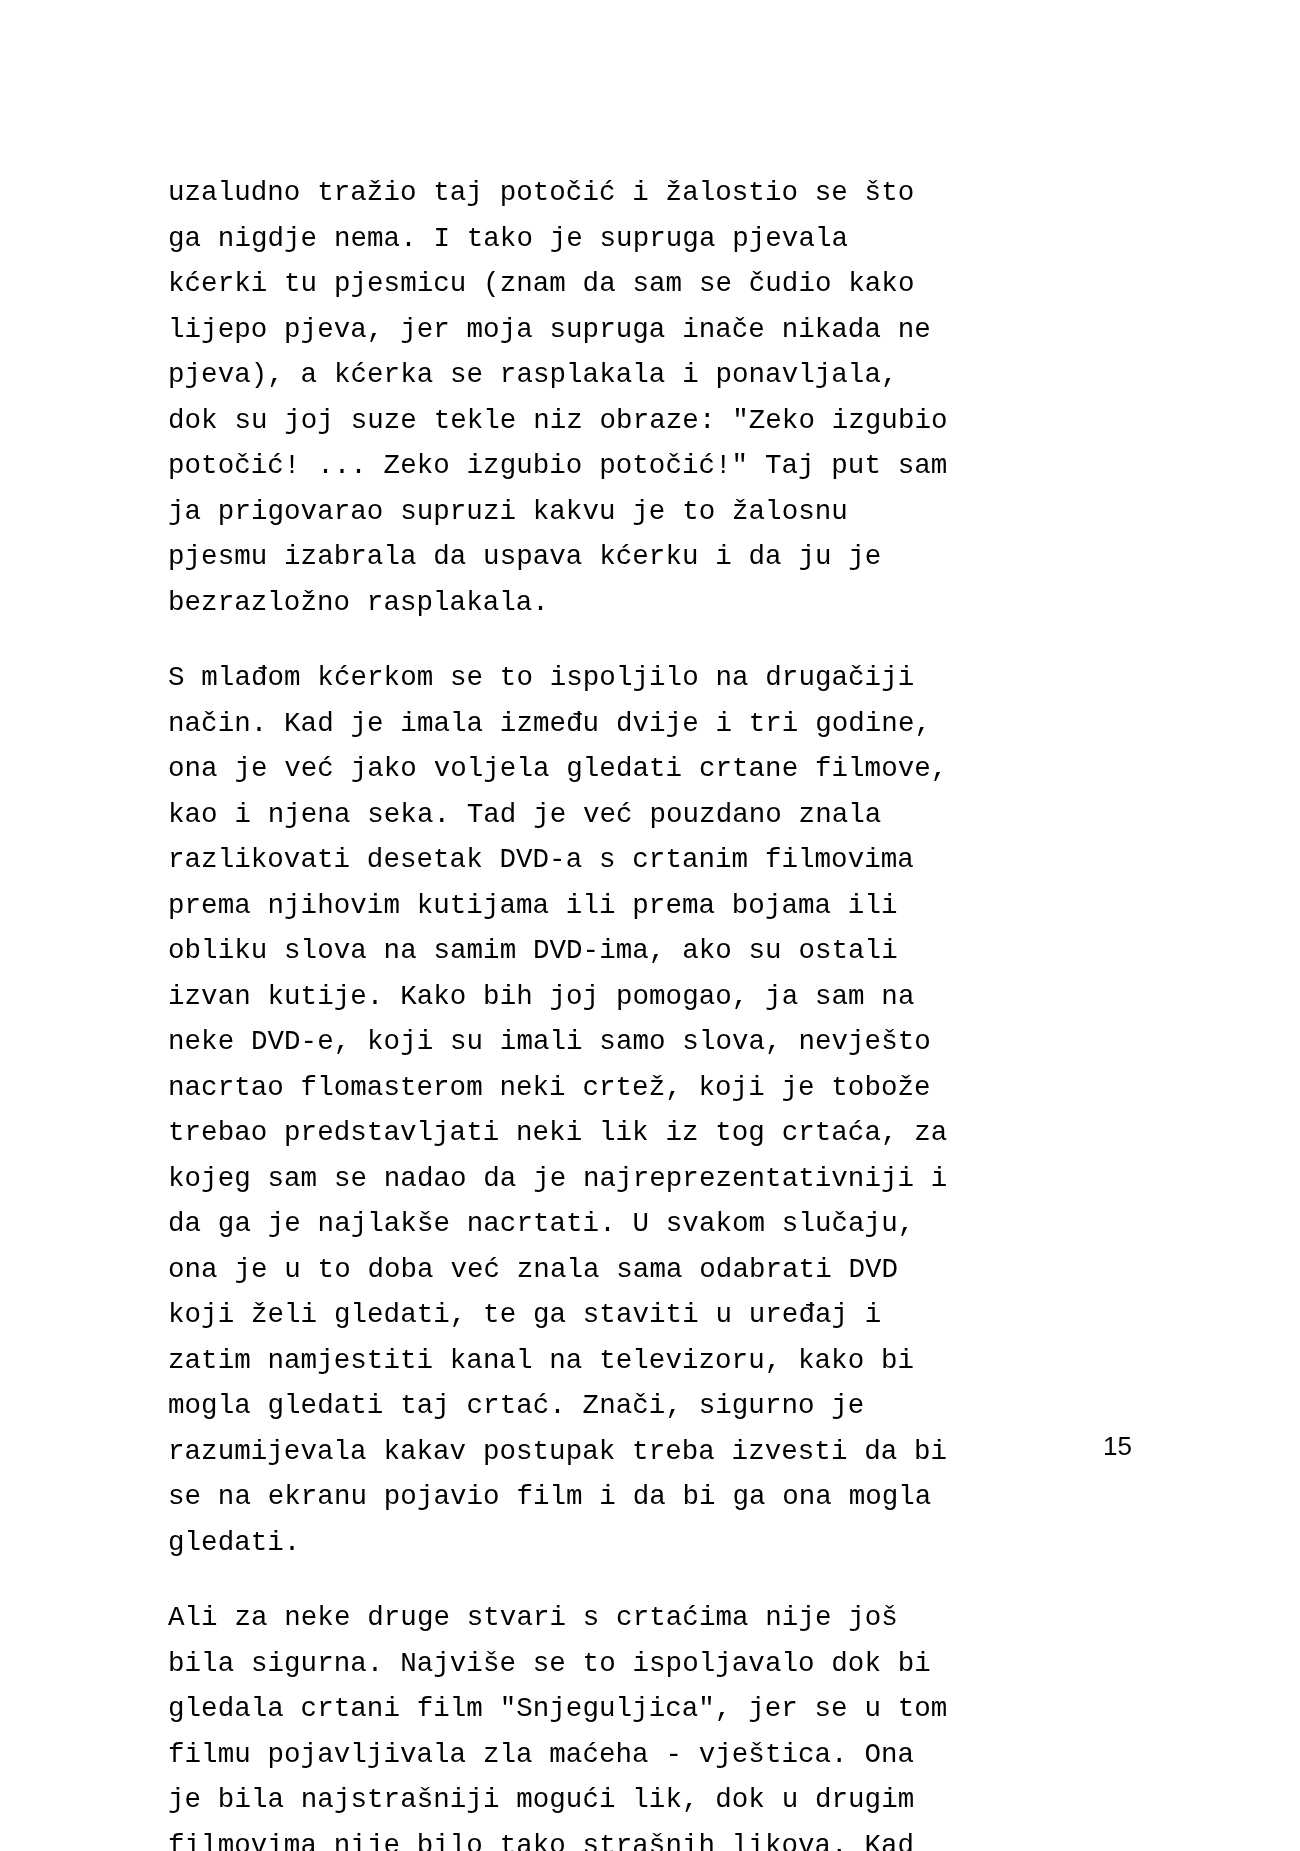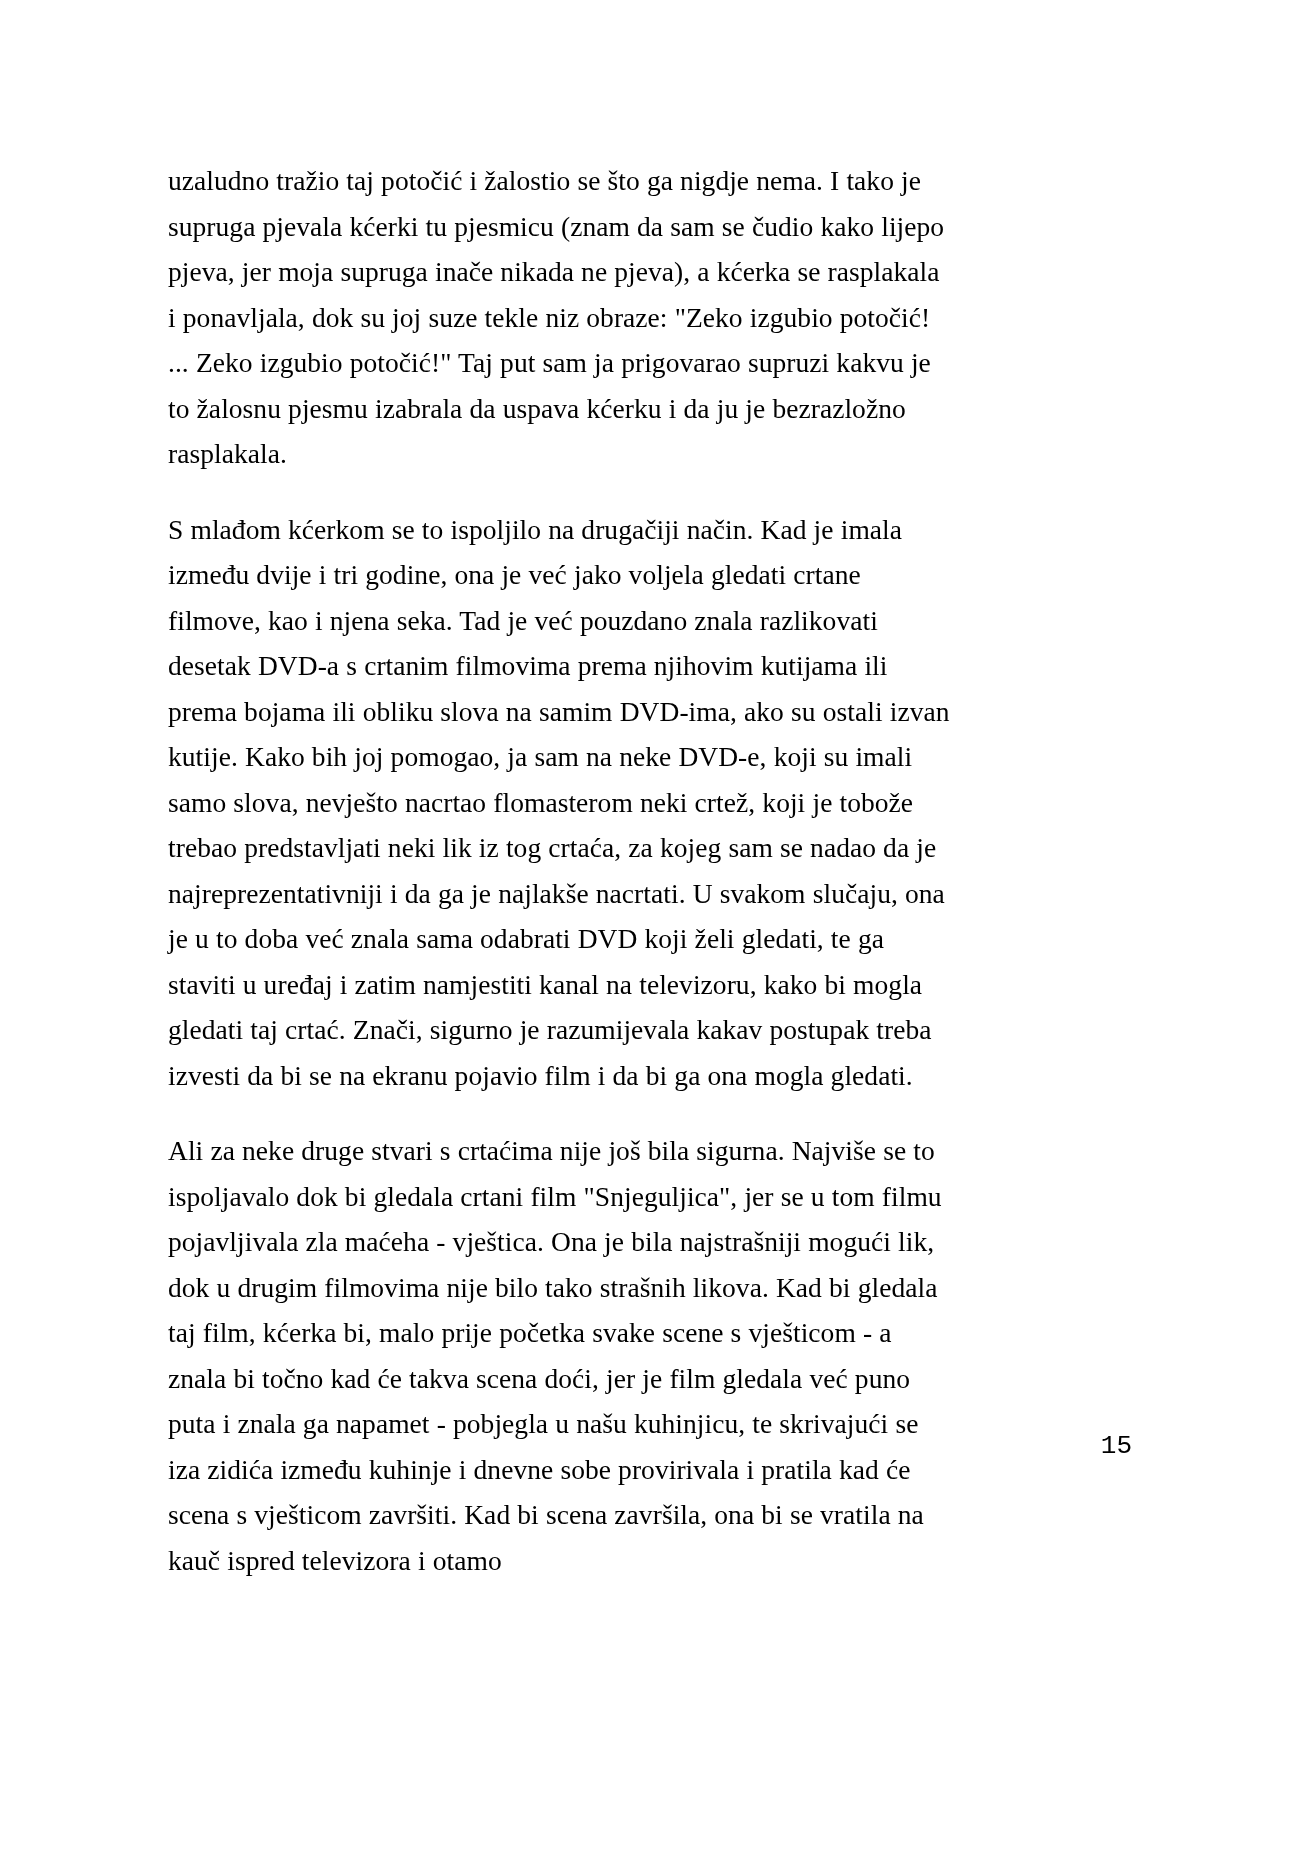--- a/index.html
+++ b/index.html
@@ -21,42 +21,43 @@
     box-sizing: border-box;
     overflow: hidden;
   }
   .text-column {
     position: absolute;
     left: 168px;
     top: 158px;
     width: 784px;
   }
   .paragraph {
-    margin: 0 0 30px 0;
+    margin: 12px 0 30px 0;
     font-size: 27.5px;
     line-height: 45.5px;
     text-align: left;
     letter-spacing: 0.05px;
     word-spacing: 0.2px;
     hyphens: none;
     -webkit-hyphens: none;
     font-kerning: normal;
+    font-family: Liberation Mono, monospace;
   }
   .paragraph:last-of-type {
     margin-bottom: 0;
   }
   .page-number {
     position: absolute;
     right: 168px;
     top: 1430px;
     width: 100px;
     text-align: right;
     font-size: 26px;
     line-height: 32px;
-    font-family: Liberation Mono, monospace;
+    font-family: Liberation Sans, sans-serif;
   }
 </style>
 </head>
 <body>
 
 <div class="page">
 
   <div class="text-column">
 
     <p class="paragraph">uzaludno tražio taj potočić i žalostio se što ga nigdje nema. I tako je supruga pjevala kćerki tu pjesmicu (znam da sam se čudio kako lijepo pjeva, jer moja supruga inače nikada ne pjeva), a kćerka se rasplakala i ponavljala, dok su joj suze tekle niz obraze: "Zeko izgubio potočić! ... Zeko izgubio potočić!" Taj put sam ja prigovarao supruzi kakvu je to žalosnu pjesmu izabrala da uspava kćerku i da ju je bezrazložno rasplakala.</p>

